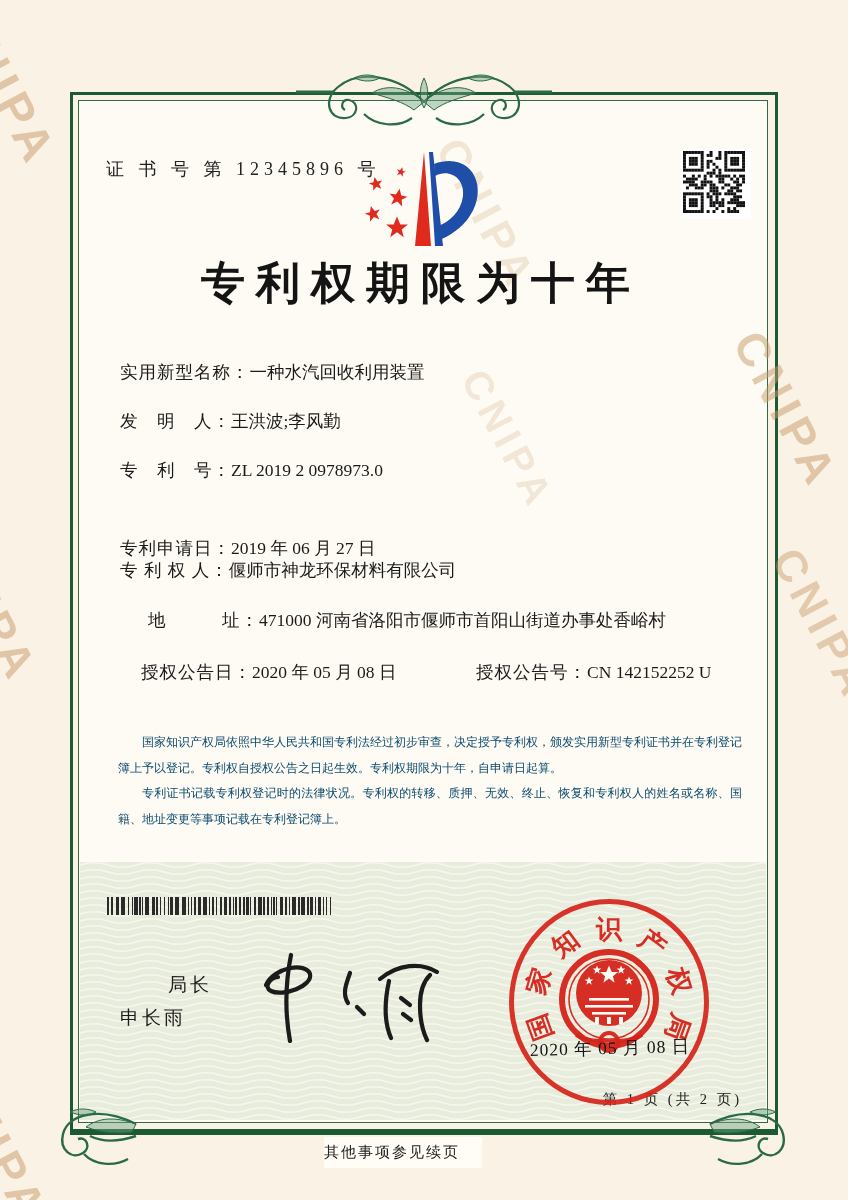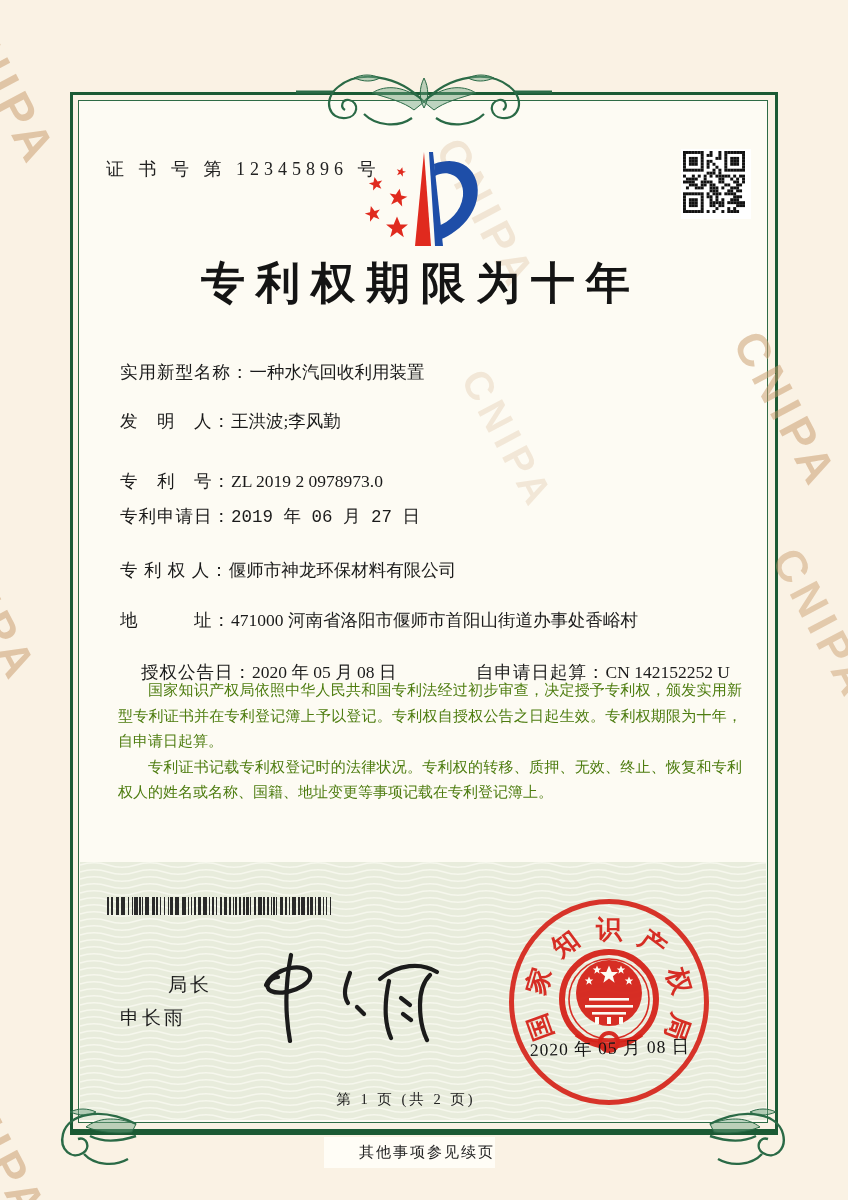--- a/index.html
+++ b/index.html
@@ -41,28 +41,28 @@
   .logo { position:absolute; left:345px; top:138px; z-index:4; }
   .qr { position:absolute; left:681px; top:149px; width:66px; height:66px; background:#fff; z-index:4; padding:2px; }
   .title {
     position:absolute; left:70px; top:254px; width:702px; z-index:4;
     text-align:center; font-size:44px; font-weight:700; letter-spacing:11px;
     color:#141414;
   }
   
   .row { position:absolute; left:120px; z-index:4; font-size:17.5px; color:#1a1a1a; white-space:nowrap; }
   .row .lbl { letter-spacing:1px; }
-  .r1 { top:360px; } .r2 { top:409px; } .r3 { top:458px;margin-top:11px; }
-  .r4 { top:504px;font-family:Liberation Mono, monospace; } .r5 { top:558px;text-align:right; } .r6 { top:608px; }
+  .r1 { top:360px; } .r2 { top:409px; } .r3 { top:458px; }
+  .r4 { top:536px; } .r5 { top:558px;text-align:right; } .r6 { top:608px;margin-left:28px; }
   .r7 { top:660px;margin-left:21px; }
   .grant-right { position:absolute; left:335px; top:0; white-space:nowrap; }
   
   .body-text {
-    position:absolute; left:118px; top:678px; width:624px; z-index:4;
-    font-size:15px; line-height:25.5px; text-align:justify; color:#4d7c0f;
+    position:absolute; left:118px; top:730px; width:624px; z-index:4;
+    font-size:12px; line-height:25.5px; text-align:justify; color:#0c4a6e;
   }
   .body-text p { margin:0; text-indent:2em; }
   
   .barcode { position:absolute; left:107px; top:897px; z-index:4; }
   
   .sig-title { position:absolute; left:120px; top:972px;  z-index:4; font-size:19px; letter-spacing:3px;margin-left:48px; }
   .sig-name  { position:absolute; left:120px; top:1005px; z-index:4; font-size:19px; letter-spacing:3px; }
   .sig-script { position:absolute; left:253px; top:950px; z-index:4; }
   
   .seal { position:absolute; left:509px; top:899px; width:200px; height:200px; z-index:5; }
@@ -77,26 +77,26 @@
   }
   .seal-emblem { position:absolute; left:47px; top:44px; }
   .seal-date {
     position:absolute; left:505px; top:1036px; width:210px; z-index:6;
     text-align:center; font-size:17.5px; letter-spacing:1px; color:#141414;
     transform:rotate(-1.5deg);
   }
   
   .page-info {
     position:absolute; left:70px; top:1090px; width:672px; z-index:4;
-    text-align:center; font-size:14.5px; letter-spacing:3px; color:#222;
+    text-align:right; font-size:14.5px; letter-spacing:3px; color:#222;
   }
   .continuation {
     position:absolute; left:324px; top:1137px; width:158px; height:31px; z-index:4;
-    background:#fffdf6; text-align:right; line-height:31px;
-    font-size:15px; letter-spacing:2px; color:#222;padding-left:13px;
+    background:#fffdf6; text-align:left; line-height:31px;
+    font-size:15px; letter-spacing:2px; color:#222;
   }
   
   .orn-top { position:absolute; left:294px; top:56px; z-index:3; }
   .orn-bl  { position:absolute; left:52px;  top:1090px; z-index:3; }
   .orn-br  { position:absolute; left:708px; top:1090px; z-index:3; transform:scaleX(-1); }
 </style>
 </head>
 <body>
 
 <div class="page">
@@ -461,21 +461,21 @@
   </div>
   <div class="row r5">
     <span class="lbl">专 利 权 人：</span><span class="val">偃师市神龙环保材料有限公司</span>
   </div>
   <div class="row r6">
     <span class="lbl">地　　　址：</span><span class="val">471000 河南省洛阳市偃师市首阳山街道办事处香峪村</span>
   </div>
   <div class="row r7">
     <span class="lbl">授权公告日：</span><span class="val">2020 年 05 月 08 日</span>
     <span class="grant-right">
-      <span class="lbl">自申请日起算：</span><span class="val">CN 142152252 U</span>
+      <span class="lbl">授权公告号：</span><span class="val">CN 142152252 U</span>
     </span>
   </div>
 
   <div class="body-text">
     <p>国家知识产权局依照中华人民共和国专利法经过初步审查，决定授予专利权，颁发实用新型专利证书并在专利登记簿上予以登记。专利权自授权公告之日起生效。专利权期限为十年，自申请日起算。</p>
     <p>专利证书记载专利权登记时的法律状况。专利权的转移、质押、无效、终止、恢复和专利权人的姓名或名称、国籍、地址变更等事项记载在专利登记簿上。</p>
   </div>
 
   <svg class="barcode" width="230" height="18" id="barcode-svg">
       <rect x="0" y="0" width="2" height="18" fill="#2a2a2a"></rect>

